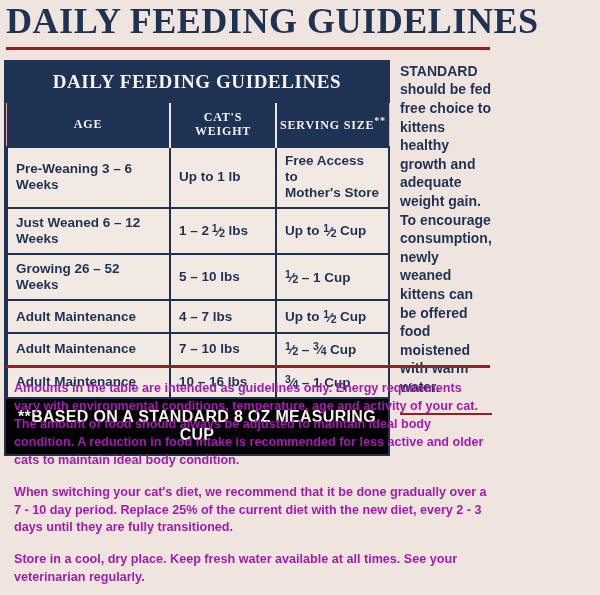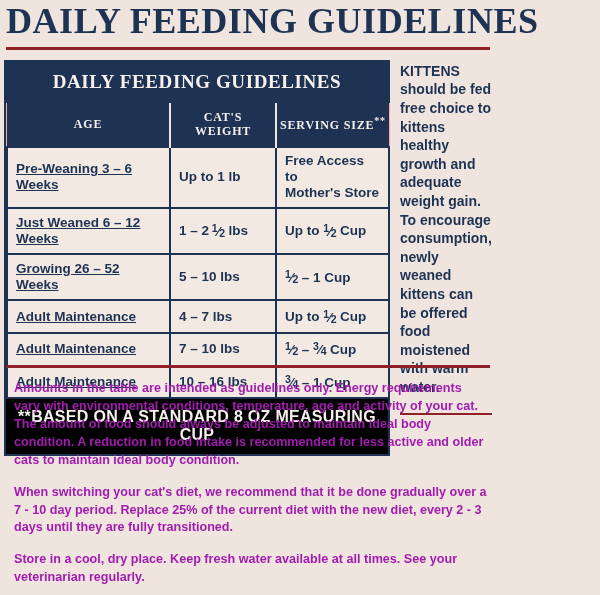--- a/index.html
+++ b/index.html
@@ -102,21 +102,20 @@
     color: #1e3254;
     font-size: 13.5px;
     font-weight: bold;
     padding: 6px 8px;
     border: 2px solid #1e3254;
     line-height: 1.2;
     vertical-align: middle;
   }
   table.fg td.age {
     text-align: left;
-    text-decoration: underline;
   }
   table.fg td.weight,
   table.fg td.serving {
   }
   table.fg tr.tall td {
     padding-top: 5px;
     padding-bottom: 5px;
   }
 
   .table-footnote {
@@ -279,21 +278,21 @@
             </td>
           </tr>
 
         </tbody>
       </table>
 
       <div class="table-footnote">**BASED ON A STANDARD 8 OZ MEASURING CUP</div>
     </div>
 
     <div class="side">
-      <p><span class="lead">KITTENS</span><span> should be fed free choice to kittens healthy growth and adequate weight gain. To encourage consumption, newly weaned kittens can be offered food moistened with warm water.</span></p>
+      <p><span class="lead">STANDARD</span><span> should be fed free choice to kittens healthy growth and adequate weight gain. To encourage consumption, newly weaned kittens can be offered food moistened with warm water.</span></p>
 
       <div class="side-divider"></div>
 
     </div>
 
   </div>
 
   <div class="bottom">
     <div class="bottom-rule"></div>
     <p>Amounts in the table are intended as guidelines only. Energy requirements vary with environmental conditions, temperature, age and activity of your cat. The amount of food should always be adjusted to maintain ideal body condition. A reduction in food intake is recommended for less active and older cats to maintain ideal body condition.</p>

